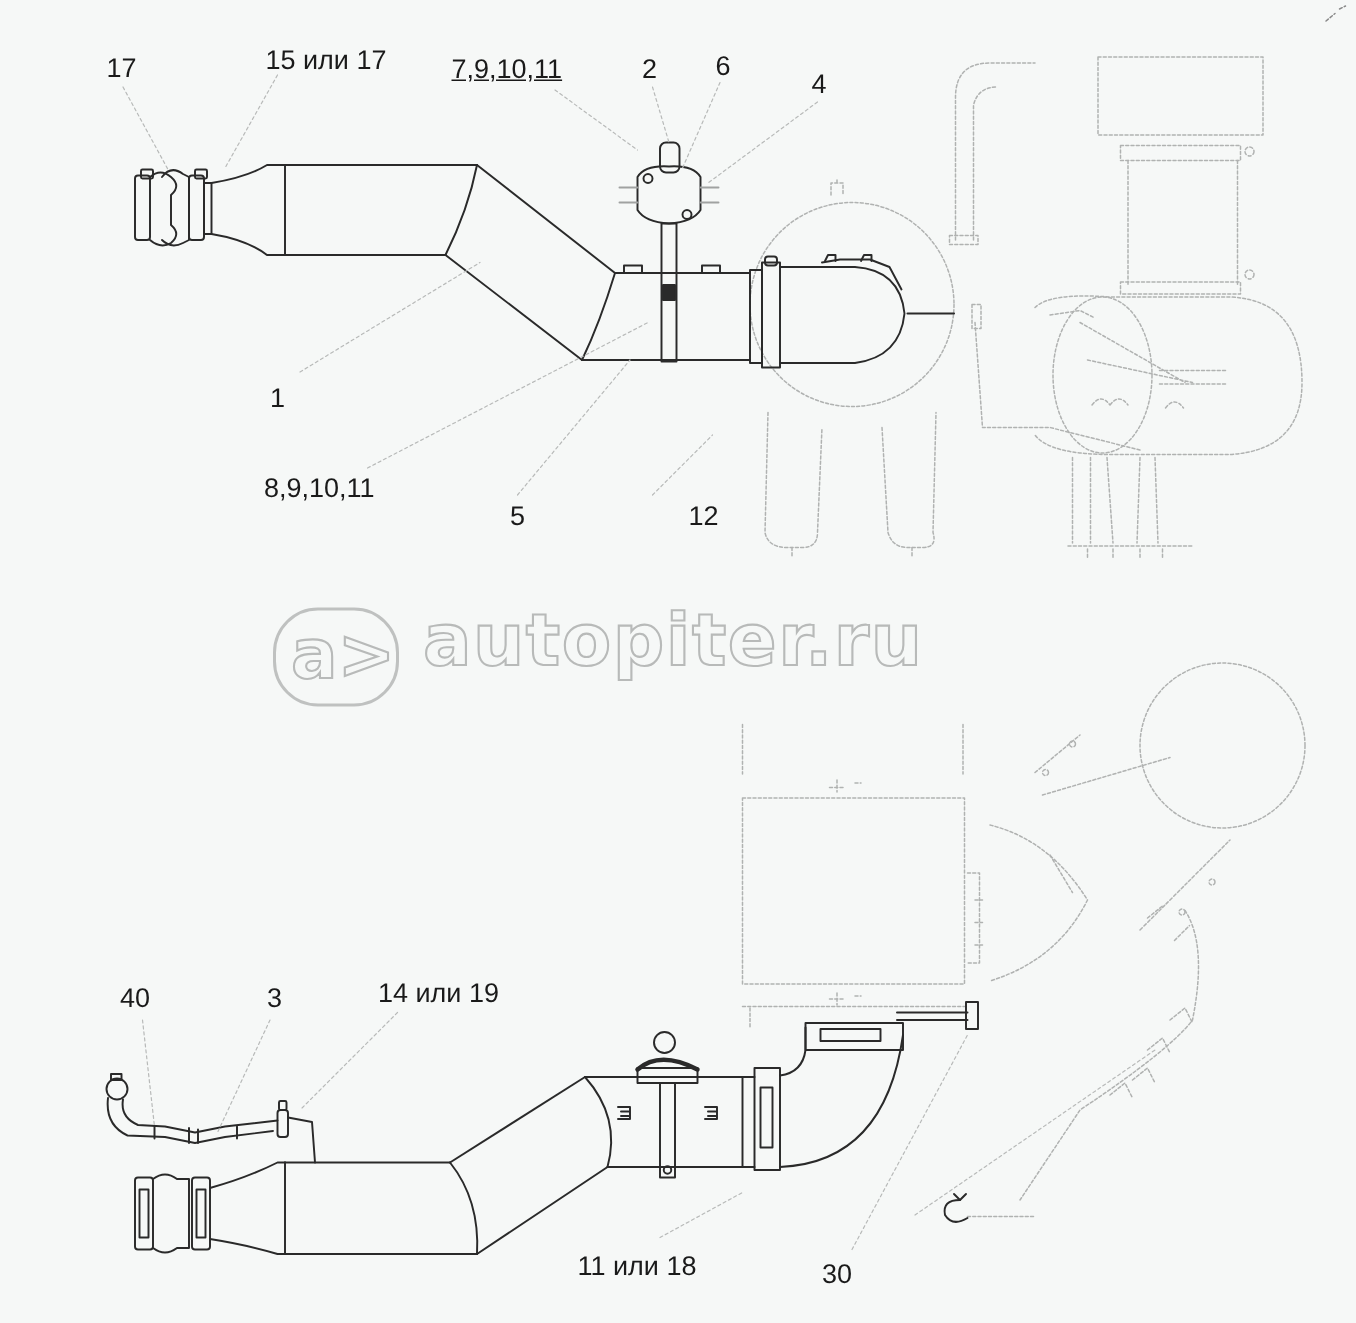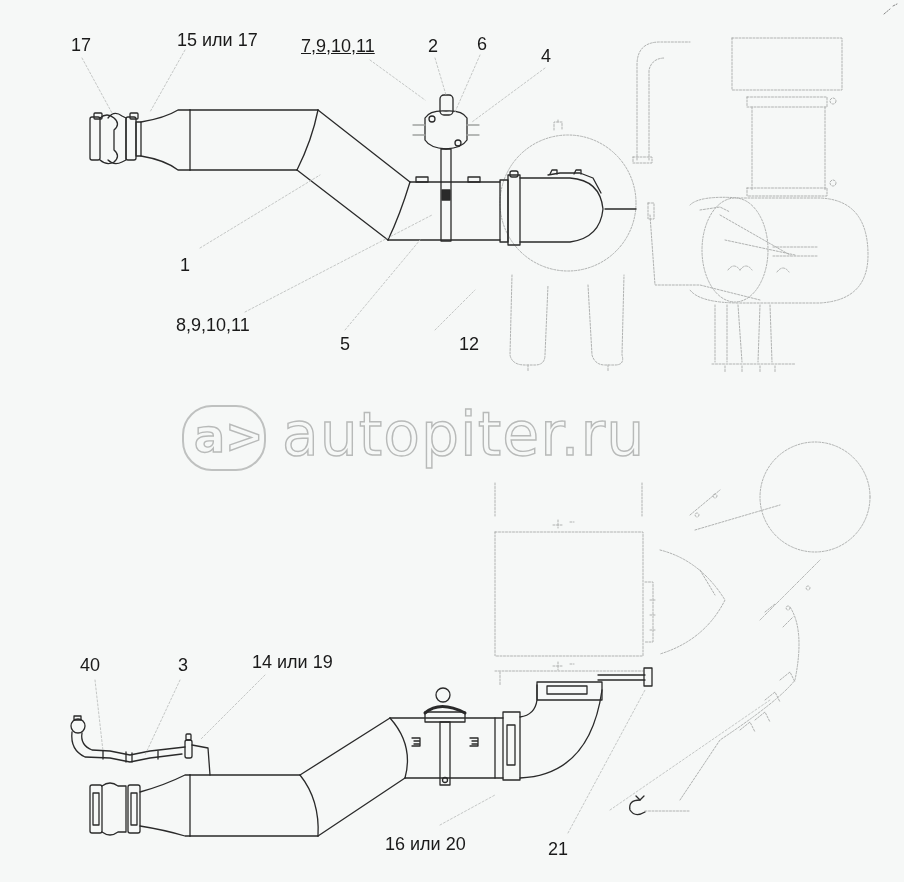--- a/index.html
+++ b/index.html
@@ -2,21 +2,21 @@
 <html><head>
 <meta charset="utf-8">
 <style>
   html, body { margin: 0; padding: 0; background: #f6f8f7; }
   body { width: 904px; height: 882px; position: relative; overflow: hidden;
          font-family: "Liberation Sans", sans-serif; }
   #canvas { position: absolute; left: 0; top: 0; width: 904px; height: 882px; }
   .callout { position: absolute; font-size: 18px; color: #1a1a1a; white-space: nowrap;
              font-family: "Liberation Sans", sans-serif; line-height: 1; }
   .watermark { position: absolute; left: 182px; top: 405px; width: 540px; height: 70px; }
-  .wm-text { position: absolute; left: 100px; top: -6px; font-size: 60px; font-weight: normal;
+  .wm-text { position: absolute; left: 100px; top: -6px; font-size: 48px; font-weight: bold;
              color: transparent; -webkit-text-stroke: 1.4px #b8bab9;
              font-family: "DejaVu Sans", sans-serif; letter-spacing: 1px; }
   .wm-logo { position: absolute; left: 0; top: 0; width: 84px; height: 66px; border: 2px solid #bfc1c0;
              border-radius: 30px; box-sizing: border-box; }
   .wm-logo-glyph { position: absolute; left: 10px; top: 2px; font-size: 46px; font-weight: bold;
              color: transparent; -webkit-text-stroke: 1.4px #b8bab9; font-family: "DejaVu Sans", sans-serif; }
 </style>
 </head>
 <body>
 
@@ -225,21 +225,21 @@
 <span class="callout" style="left:477px;top:35px;">6</span>
 <span class="callout" style="left:541px;top:47px;">4</span>
 <span class="callout" style="left:180px;top:256px;">1</span>
 <span class="callout" style="left:176px;top:316px;">8,9,10,11</span>
 <span class="callout" style="left:340px;top:335px;">5</span>
 <span class="callout" style="left:412px;top:335px;margin-left:47px;">12</span>
 
 <span class="callout" style="left:80px;top:656px;">40</span>
 <span class="callout" style="left:178px;top:656px;">3</span>
 <span class="callout" style="left:252px;top:653px;">14 или 19</span>
-<span class="callout" style="left:385px;top:835px;">16 или 20</span>
-<span class="callout" style="left:548px;top:840px;">21</span>
+<span class="callout" style="left:385px;top:835px;">11 или 18</span>
+<span class="callout" style="left:548px;top:840px;">30</span>
 
 <div class="watermark">
   <div class="wm-logo">
     <span class="wm-logo-glyph">a&gt;</span>
   </div>
   <span class="wm-text">autopiter.ru</span>
 </div>
 
 </body></html>

